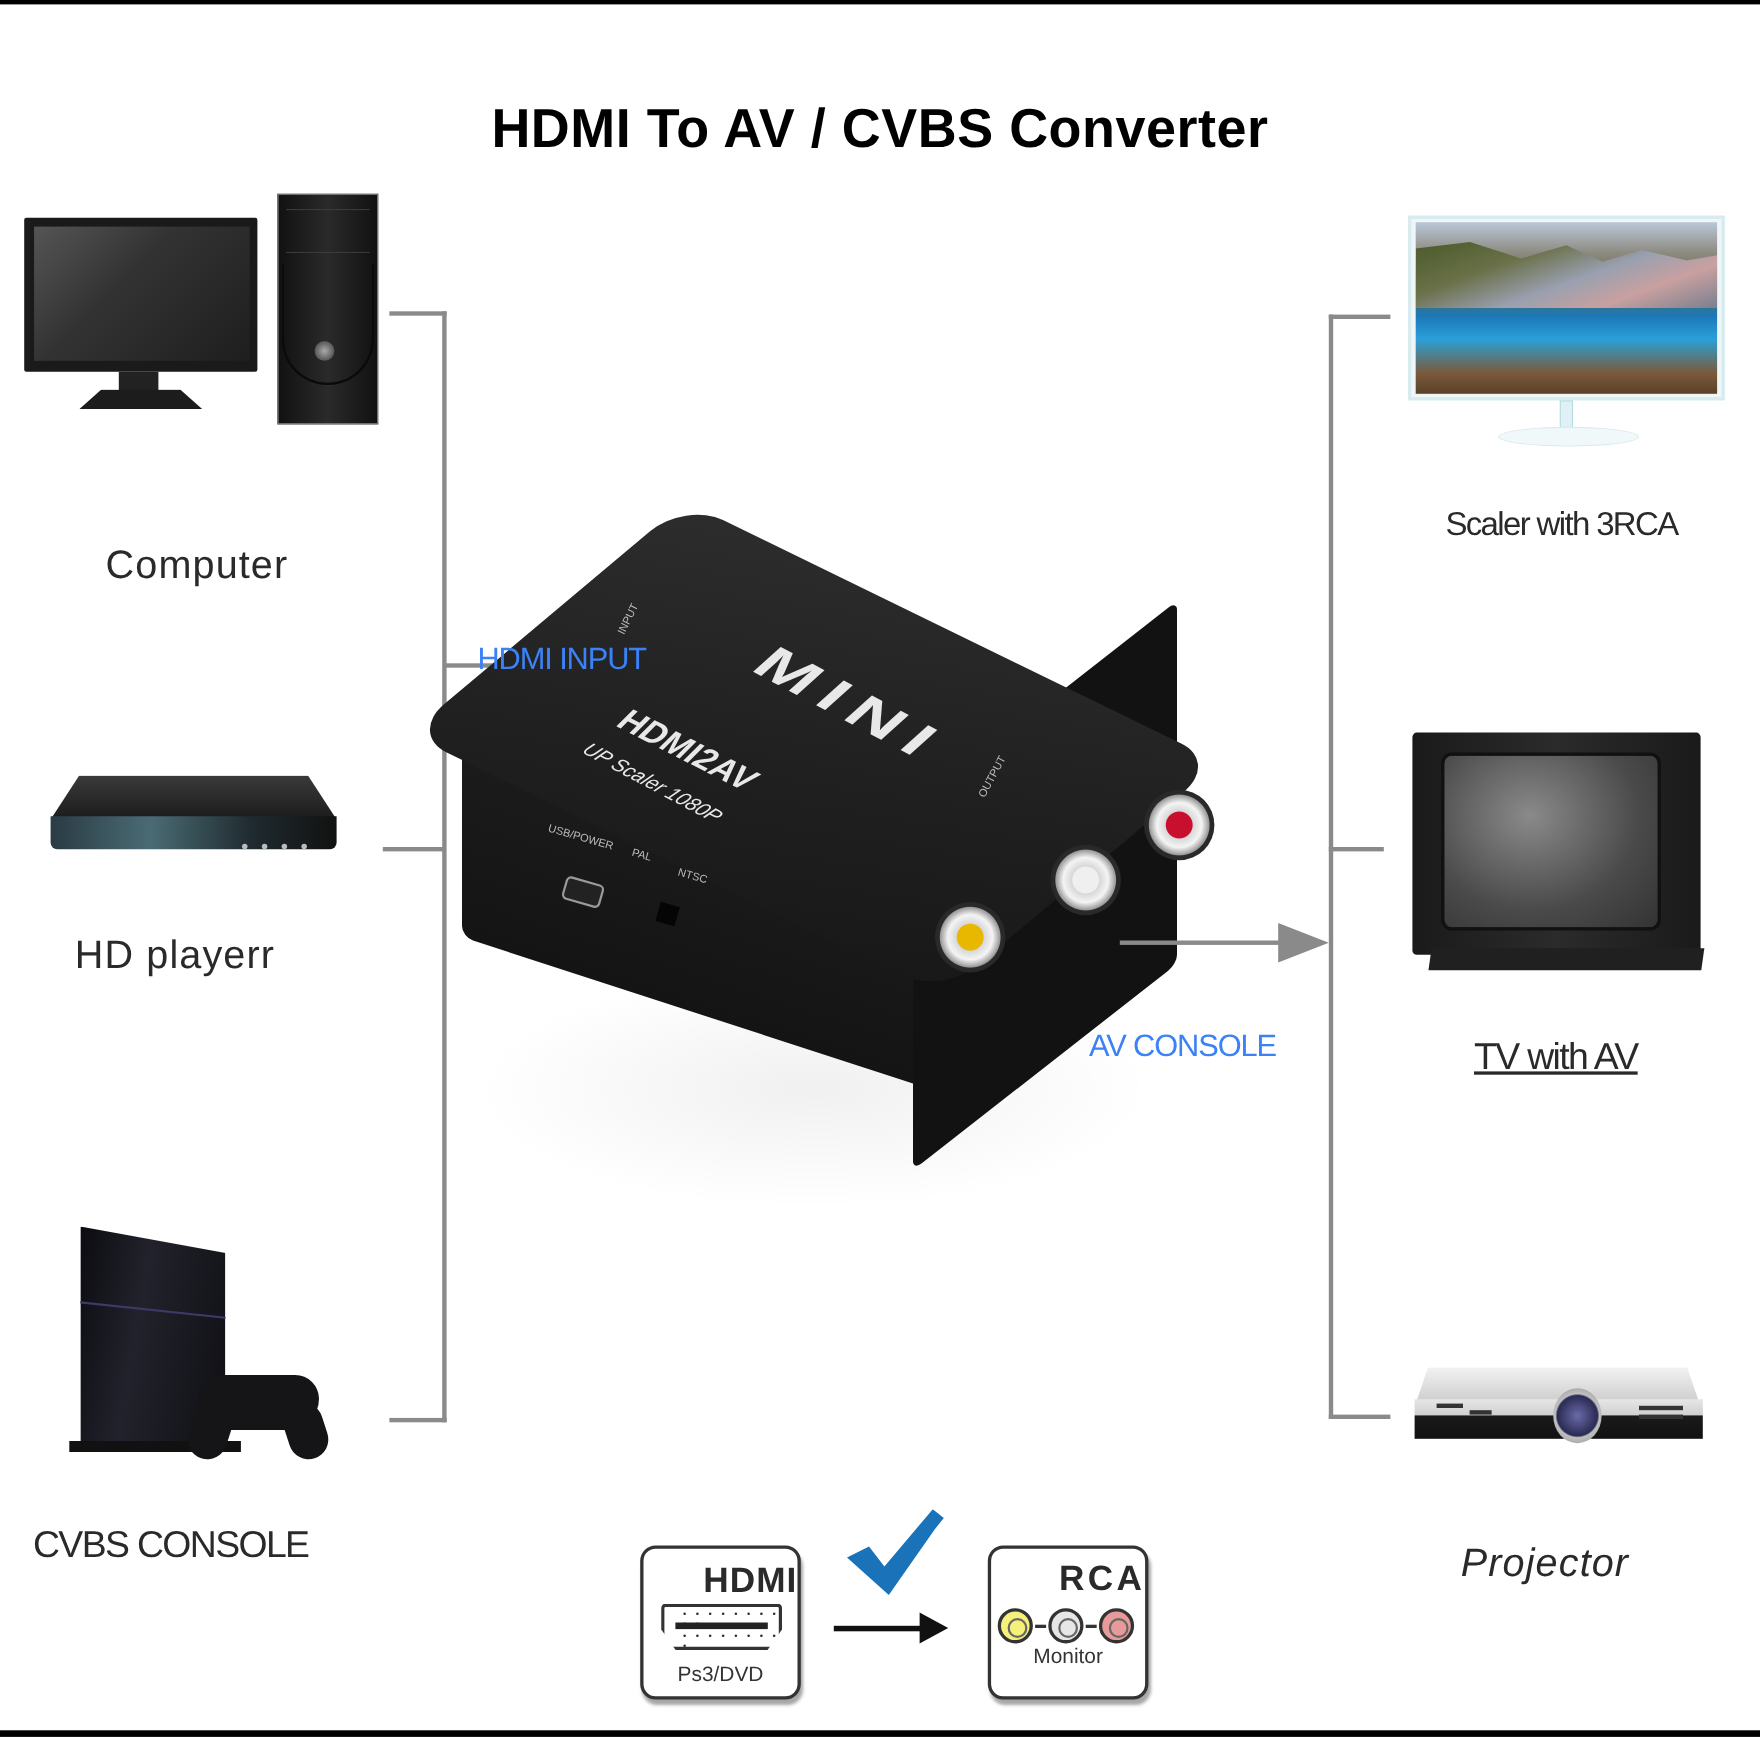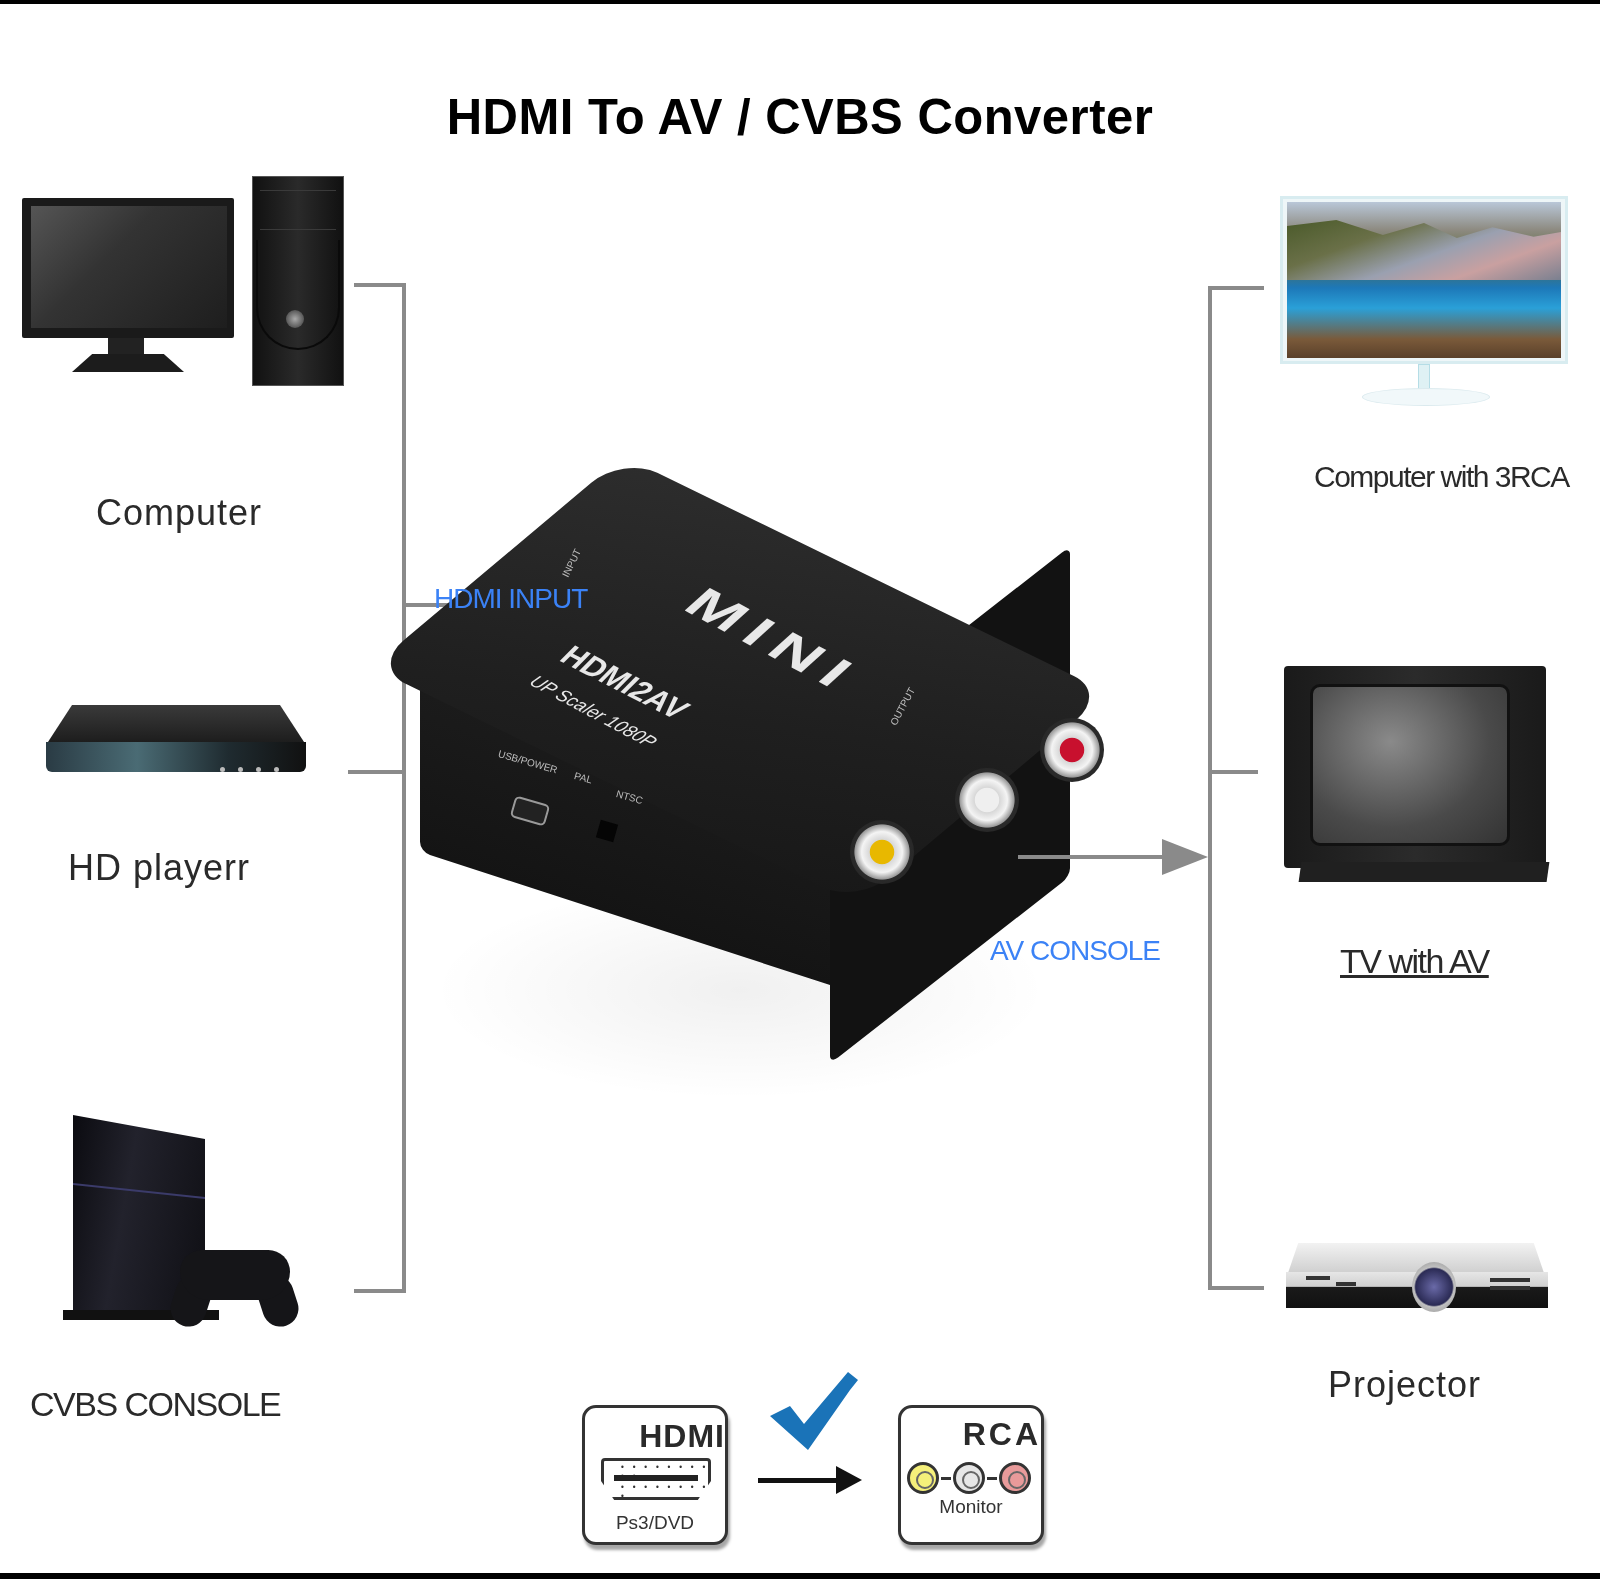--- a/index.html
+++ b/index.html
@@ -162,39 +162,39 @@
 </div>
 <div class="label cond" style="left:30px;top:1385px;font-size:34px;">CVBS CONSOLE</div>
 
 <div class="device">
   <div class="disp-frame"></div>
   <div class="disp-screen"></div>
   <div class="disp-mountains"></div>
   <div class="disp-neck"></div>
   <div class="disp-base"></div>
 </div>
-<div class="label cond" style="left:1314px;top:460px;">Computer with 3RCA</div>
+<div class="label cond" style="left:1314px;top:460px;">Scaler with 3RCA</div>
 
 <div class="device">
   <div class="tv-body"></div>
   <div class="tv-screen"></div>
   <div class="tv-base"></div>
 </div>
 <div class="label cond" style="left:1340px;top:942px;font-size:34px;text-decoration:underline;">TV with AV</div>
 
 <div class="device">
   <div class="proj-top"></div>
   <div class="proj-front"></div>
   <div class="proj-lens"></div>
   <div class="proj-vent" style="left:1490px;top:1278px;width:40px;"></div>
   <div class="proj-vent" style="left:1490px;top:1286px;width:40px;"></div>
   <div class="proj-vent" style="left:1306px;top:1276px;width:24px;"></div>
   <div class="proj-vent" style="left:1336px;top:1282px;width:20px;"></div>
 </div>
-<div class="label dev" style="left:1328px;top:1364px;">Projector</div>
+<div class="label dev" style="left:1328px;top:1400px;font-style:italic;">Projector</div>
 
 <div class="device">
   <div class="conv-shadow"></div>
   <div class="conv-side"></div>
   <div class="conv-front"></div>
   <div class="conv-top"></div>
   <span class="conv-text conv-mini">MINI</span>
   <span class="conv-text conv-model">HDMI2AV</span>
   <span class="conv-text conv-sub">UP Scaler 1080P</span>
   <span class="conv-text conv-small conv-input">INPUT</span>

